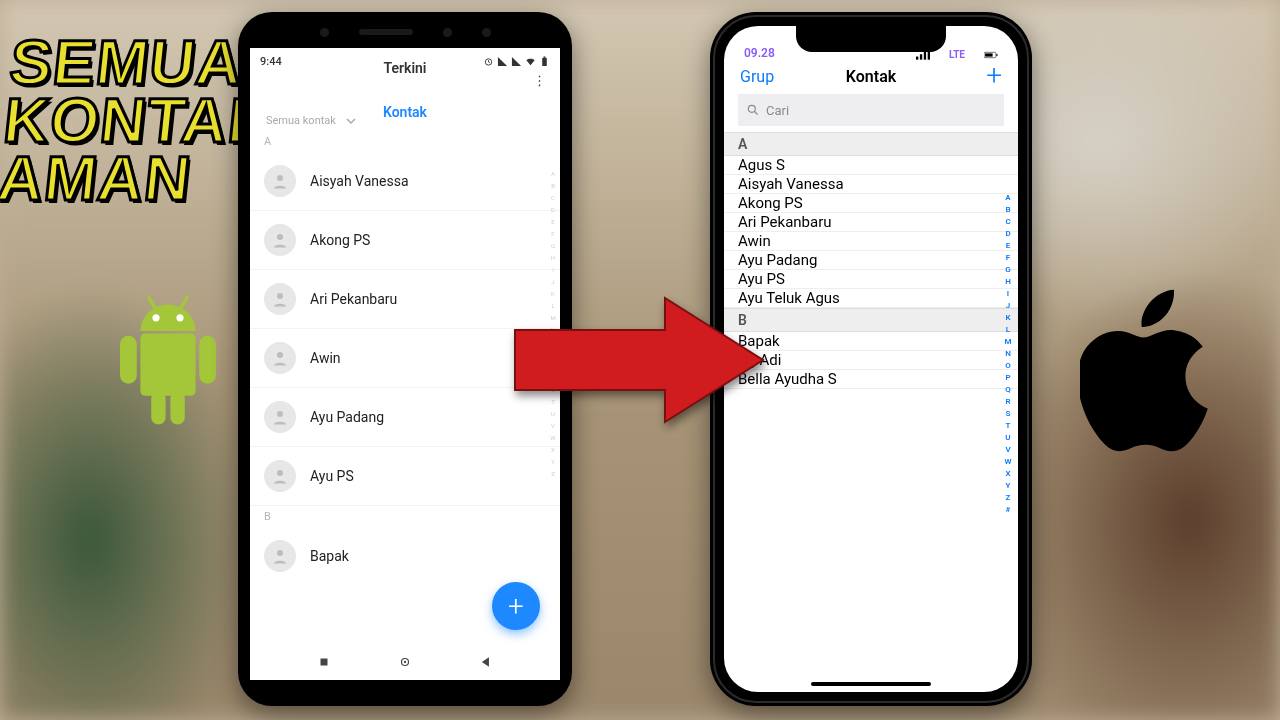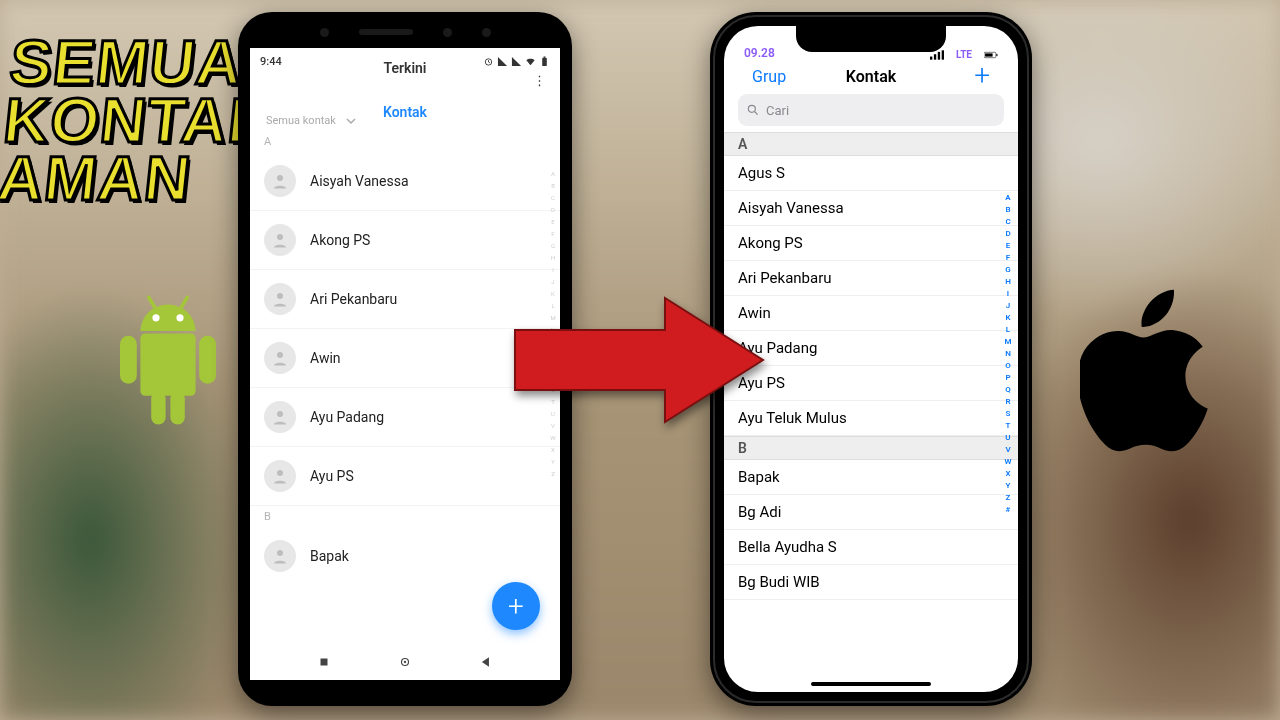--- a/index.html
+++ b/index.html
@@ -140,41 +140,41 @@
   .notch {
     position:absolute; top:0; left:50%; transform:translateX(-50%);
     width:150px; height:26px; background:#000;
     border-bottom-left-radius:16px; border-bottom-right-radius:16px;
     z-index:5;
   }
   .i-statusbar {
     height:36px; display:flex; justify-content:space-between; align-items:flex-end;
     padding:0 20px 2px; font-size:12px; font-weight:600; color:#8b5cf6;
   }
-  .i-status-icons { display:flex; align-items:center; gap:12px; font-size:10px; }
+  .i-status-icons { display:flex; align-items:center; gap:19px; font-size:10px; }
   .i-status-icons svg { width:14px; height:10px; fill:#000; }
   .i-nav {
     display:flex; justify-content:space-between; align-items:center;
-    padding:4px 28px 6px; position:relative;
+    padding:4px 16px 6px; position:relative;
   }
   .i-nav .grp { color:#0a7aff; font-size:16px; }
   .i-nav .title { position:absolute; left:0; right:0; text-align:center; font-size:16px; font-weight:600; color:#000; pointer-events:none;}
   .i-nav .plus { color:#0a7aff; font-size:28px; font-weight:300; line-height:20px; }
   .i-search {
-    margin:2px 14px 6px; height:32px; background:#eeeef0; border-radius:9px;
+    margin:2px 14px 6px; height:32px; background:#eeeef0; border-radius:1px;
     display:flex; align-items:center; padding:0 8px; gap:6px; color:#8a8a8e;
   }
   .i-search svg { width:14px; height:14px; fill:#8a8a8e; }
   .i-section {
     background:#eeeeef; color:#555; font-weight:600;
     padding:3px 14px; font-size:14px; border-top:1px solid #ddd; border-bottom:1px solid #ddd;
   }
   .i-list { flex:1; overflow:hidden; }
   .i-row {
-    padding:8px 14px; font-size:15px; color:#000;
+    padding:0 14px; font-size:15px; color:#000;
     border-bottom:1px solid #eee;
   }
   .i-index {
     position:absolute; right:4px; top:166px;
     width:12px; color:#0a7aff; font-size:8px; line-height:12px; text-align:center; font-weight:600;
     z-index:3;
   }
   .home-indicator {
     position:absolute; bottom:6px; left:50%; transform:translateX(-50%);
     width:120px; height:4px; background:#000; border-radius:3px;
@@ -421,28 +421,27 @@
     <div class="i-list">
       <div class="i-section">A</div>
       <div id="ios-list-a">
           <div class="i-row">Agus S</div>
           <div class="i-row">Aisyah Vanessa</div>
           <div class="i-row">Akong PS</div>
           <div class="i-row">Ari Pekanbaru</div>
           <div class="i-row">Awin</div>
           <div class="i-row">Ayu Padang</div>
           <div class="i-row">Ayu PS</div>
-          <div class="i-row">Ayu Teluk Mulus</div>
+          <div class="i-row">Ayu Teluk Agus</div>
         </div>
       <div class="i-section">B</div>
       <div id="ios-list-b">
           <div class="i-row">Bapak</div>
           <div class="i-row">Bg Adi</div>
           <div class="i-row">Bella Ayudha S</div>
-          <div class="i-row">Bg Budi WIB</div>
         </div>
     </div>
 
     <div class="i-index" id="ios-index">
         <div>A</div>
         <div>B</div>
         <div>C</div>
         <div>D</div>
         <div>E</div>
         <div>F</div>

